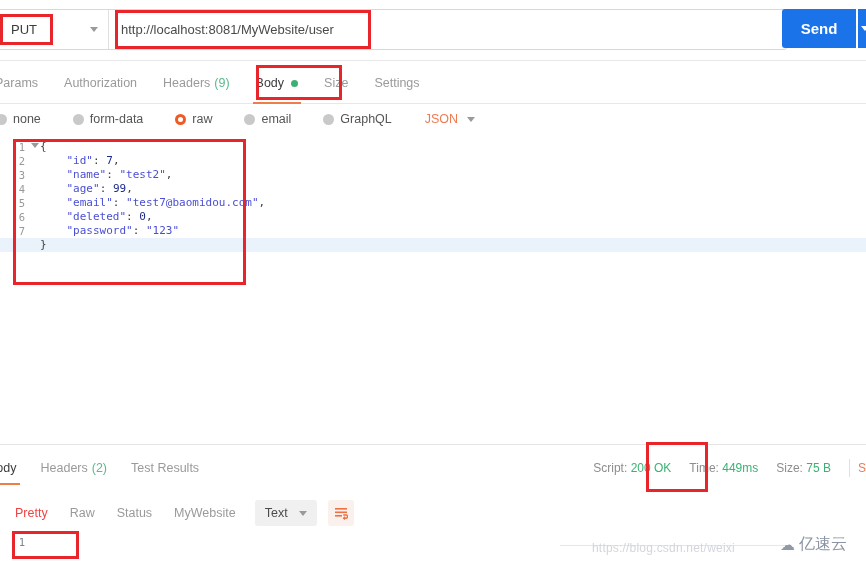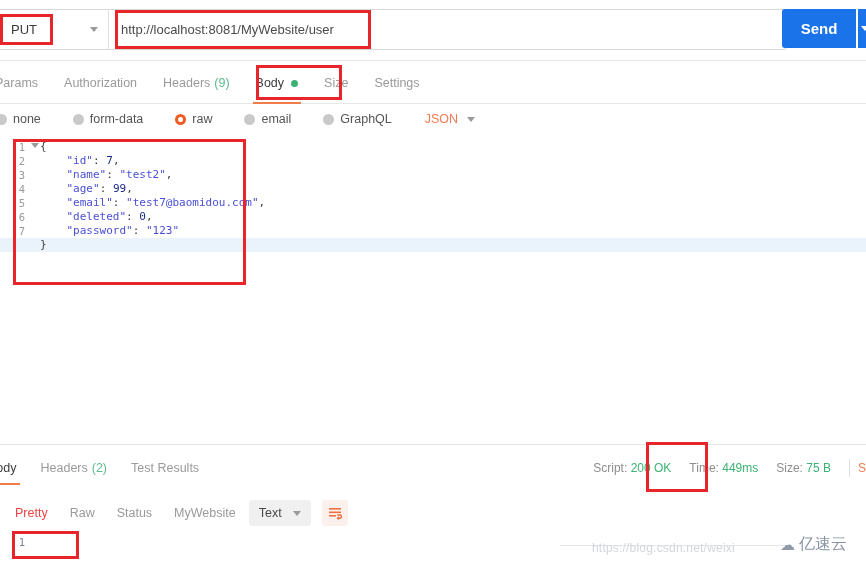--- a/index.html
+++ b/index.html
@@ -315,21 +315,21 @@
     border-radius: 3px;
   }
   .pill.first { margin-left: 4px; }
   .pill.active { color: #ef4444; }
   .type-sel {
     height: 26px;
     display: flex;
     align-items: center;
     gap: 11px;
     padding: 0 10px;
-    margin-left: 2px;
+    margin-left: 8px;
     font-size: 12.5px;
     color: #4a4a4a;
     background: #f0f0f0;
     border-radius: 3px;
     cursor: pointer;
   }
   .wrap-btn {
     width: 26px; height: 26px;
     margin-left: 11px;
     background: #fbf1ec;

